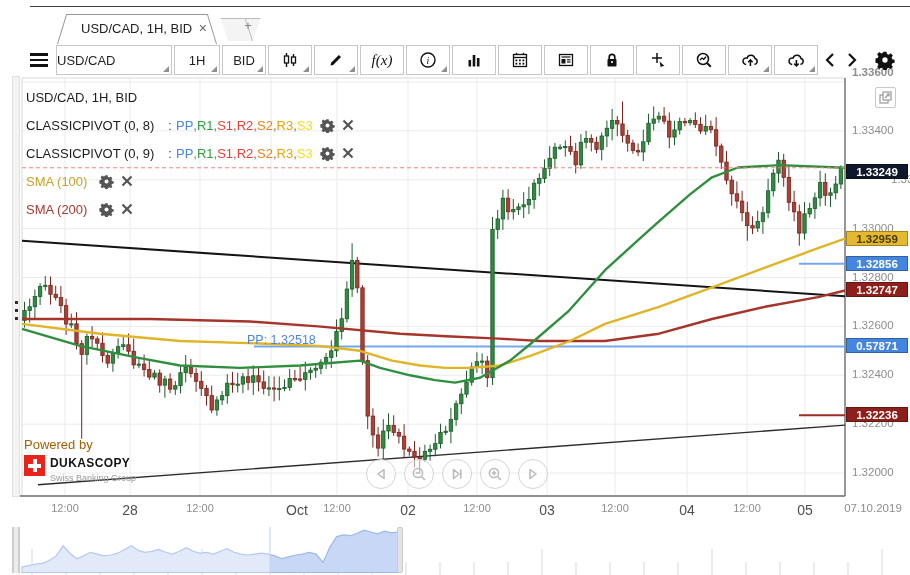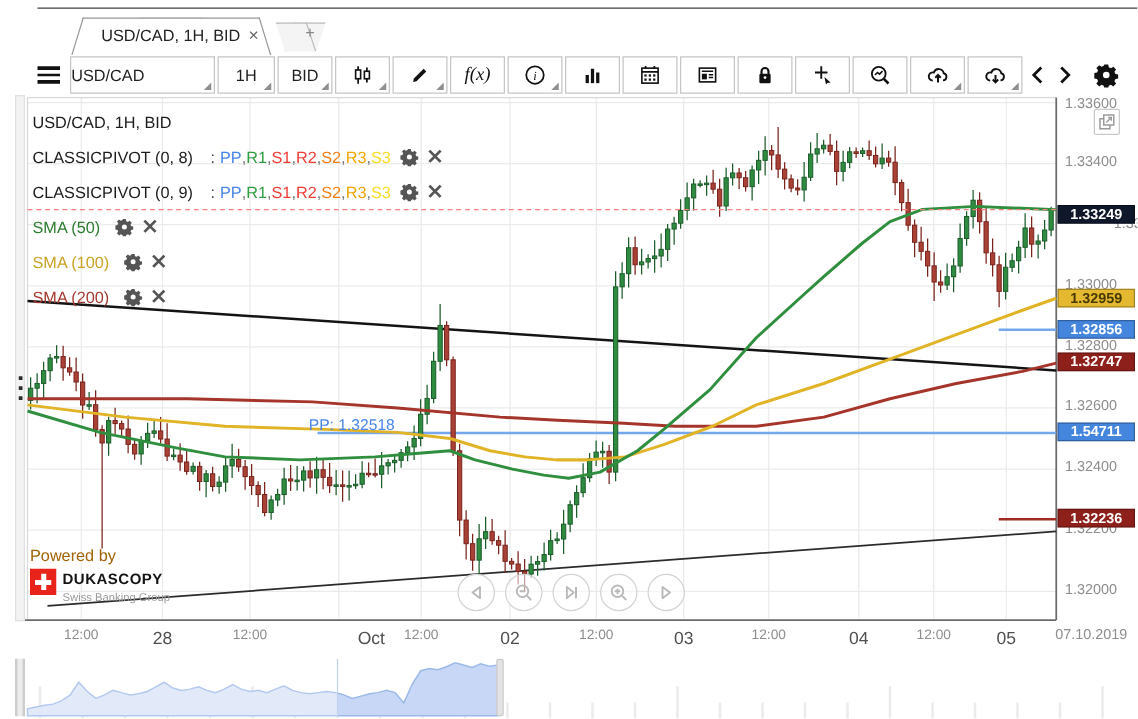--- a/index.html
+++ b/index.html
@@ -694,35 +694,20 @@
           </svg>
         </span>
         <span class="lg-x">
           <svg width="12" height="12">
             <line x1="1.5" y1="1.5" x2="10.5" y2="10.5" stroke="#555" stroke-width="2.2"></line>
             <line x1="10.5" y1="1.5" x2="1.5" y2="10.5" stroke="#555" stroke-width="2.2"></line>
           </svg>
         </span>
       </div>
       <div class="lg-row">
-        <span style="color:#2e7d32">SMA (50)</span>
-        <span class="lg-gear" style="margin-left:12px">
-          <svg width="15" height="15" viewBox="0 0 18 18">
-            <path d="M7.6 1.5 h2.8 l.4 2 1.6.7 1.7-1.2 2 2-1.2 1.7.7 1.6 2 .4 v2.8 l-2 .4-.7 1.6 1.2 1.7-2 2-1.7-1.2-1.6.7-.4 2 H7.6 l-.4-2-1.6-.7-1.7 1.2-2-2 1.2-1.7-.7-1.6-2-.4 V7.6 l2-.4.7-1.6L1.9 3.9l2-2 1.7 1.2 1.6-.7z" fill="#555"></path>
-            <circle cx="9" cy="9" r="2.4" fill="#fff"></circle>
-          </svg>
-        </span>
-        <span class="lg-x">
-          <svg width="12" height="12">
-            <line x1="1.5" y1="1.5" x2="10.5" y2="10.5" stroke="#555" stroke-width="2.2"></line>
-            <line x1="10.5" y1="1.5" x2="1.5" y2="10.5" stroke="#555" stroke-width="2.2"></line>
-          </svg>
-        </span>
-      </div>
-      <div class="lg-row">
         <span style="color:#c9a227">SMA (100)</span>
         <span class="lg-gear" style="margin-left:12px">
           <svg width="15" height="15" viewBox="0 0 18 18">
             <path d="M7.6 1.5 h2.8 l.4 2 1.6.7 1.7-1.2 2 2-1.2 1.7.7 1.6 2 .4 v2.8 l-2 .4-.7 1.6 1.2 1.7-2 2-1.7-1.2-1.6.7-.4 2 H7.6 l-.4-2-1.6-.7-1.7 1.2-2-2 1.2-1.7-.7-1.6-2-.4 V7.6 l2-.4.7-1.6L1.9 3.9l2-2 1.7 1.2 1.6-.7z" fill="#555"></path>
             <circle cx="9" cy="9" r="2.4" fill="#fff"></circle>
           </svg>
         </span>
         <span class="lg-x">
           <svg width="12" height="12">
             <line x1="1.5" y1="1.5" x2="10.5" y2="10.5" stroke="#555" stroke-width="2.2"></line>
@@ -804,34 +789,34 @@
       <svg width="16" height="16">
         <path d="M5 3.5 L11 8 L5 12.5 Z" fill="none" stroke="#b9b9b9" stroke-width="1.5" stroke-linejoin="round"></path>
       </svg>
     </div>
   </div>
 
   <div id="nav-handle-left"></div>
   <div id="nav-handle-right"></div>
 
   <div id="price-labels">
-      <div class="ptick" style="top: 77px;">1.33600</div>
+      <div class="ptick" style="top: 66px; font-weight: bold;">1.33600</div>
       <div class="ptick" style="top: 123.875px;">1.33400</div>
       <div class="ptick" style="top: 172.75px; margin-left: 39px;">1.33200</div>
       <div class="ptick" style="top: 221.625px;">1.33000</div>
       <div class="ptick" style="top: 270.5px;">1.32800</div>
       <div class="ptick" style="top: 319.375px;">1.32600</div>
       <div class="ptick" style="top: 368.25px;">1.32400</div>
       <div class="ptick" style="top: 417.125px;">1.32200</div>
       <div class="ptick" style="top: 466px;">1.32000</div>
       <div class="badge" style="top: 164px; background: #0f172a; color: rgb(255, 255, 255);">1.33249</div>
       <div class="badge" style="top: 230.644px; background: rgb(229, 185, 47); color: rgb(71, 58, 5);">1.32959</div>
       <div class="badge" style="top: 255.815px; background: rgb(68, 134, 222); color: rgb(255, 255, 255);">1.32856</div>
       <div class="badge" style="top: 282.452px; background: rgb(142, 32, 27); color: rgb(255, 255, 255);">1.32747</div>
-      <div class="badge" style="top: 338.414px; background: rgb(68, 134, 222); color: rgb(255, 255, 255);">1.54711</div>
+      <div class="badge" style="top: 338.414px; background: rgb(68, 134, 222); color: rgb(255, 255, 255);">0.57871</div>
       <div class="badge" style="top: 407.327px; background: rgb(142, 32, 27); color: rgb(255, 255, 255);">1.32236</div>
     </div>
   <div id="time-labels">
       <div class="ttick minor" style="left: 65px;">12:00</div>
       <div class="ttick major" style="left: 130px;">28</div>
       <div class="ttick minor" style="left: 200px;">12:00</div>
       <div class="ttick major" style="left: 262px; margin-left: 35px;">Oct</div>
       <div class="ttick minor" style="left: 337px;">12:00</div>
       <div class="ttick major" style="left: 408px;">02</div>
       <div class="ttick minor" style="left: 477px;">12:00</div>

